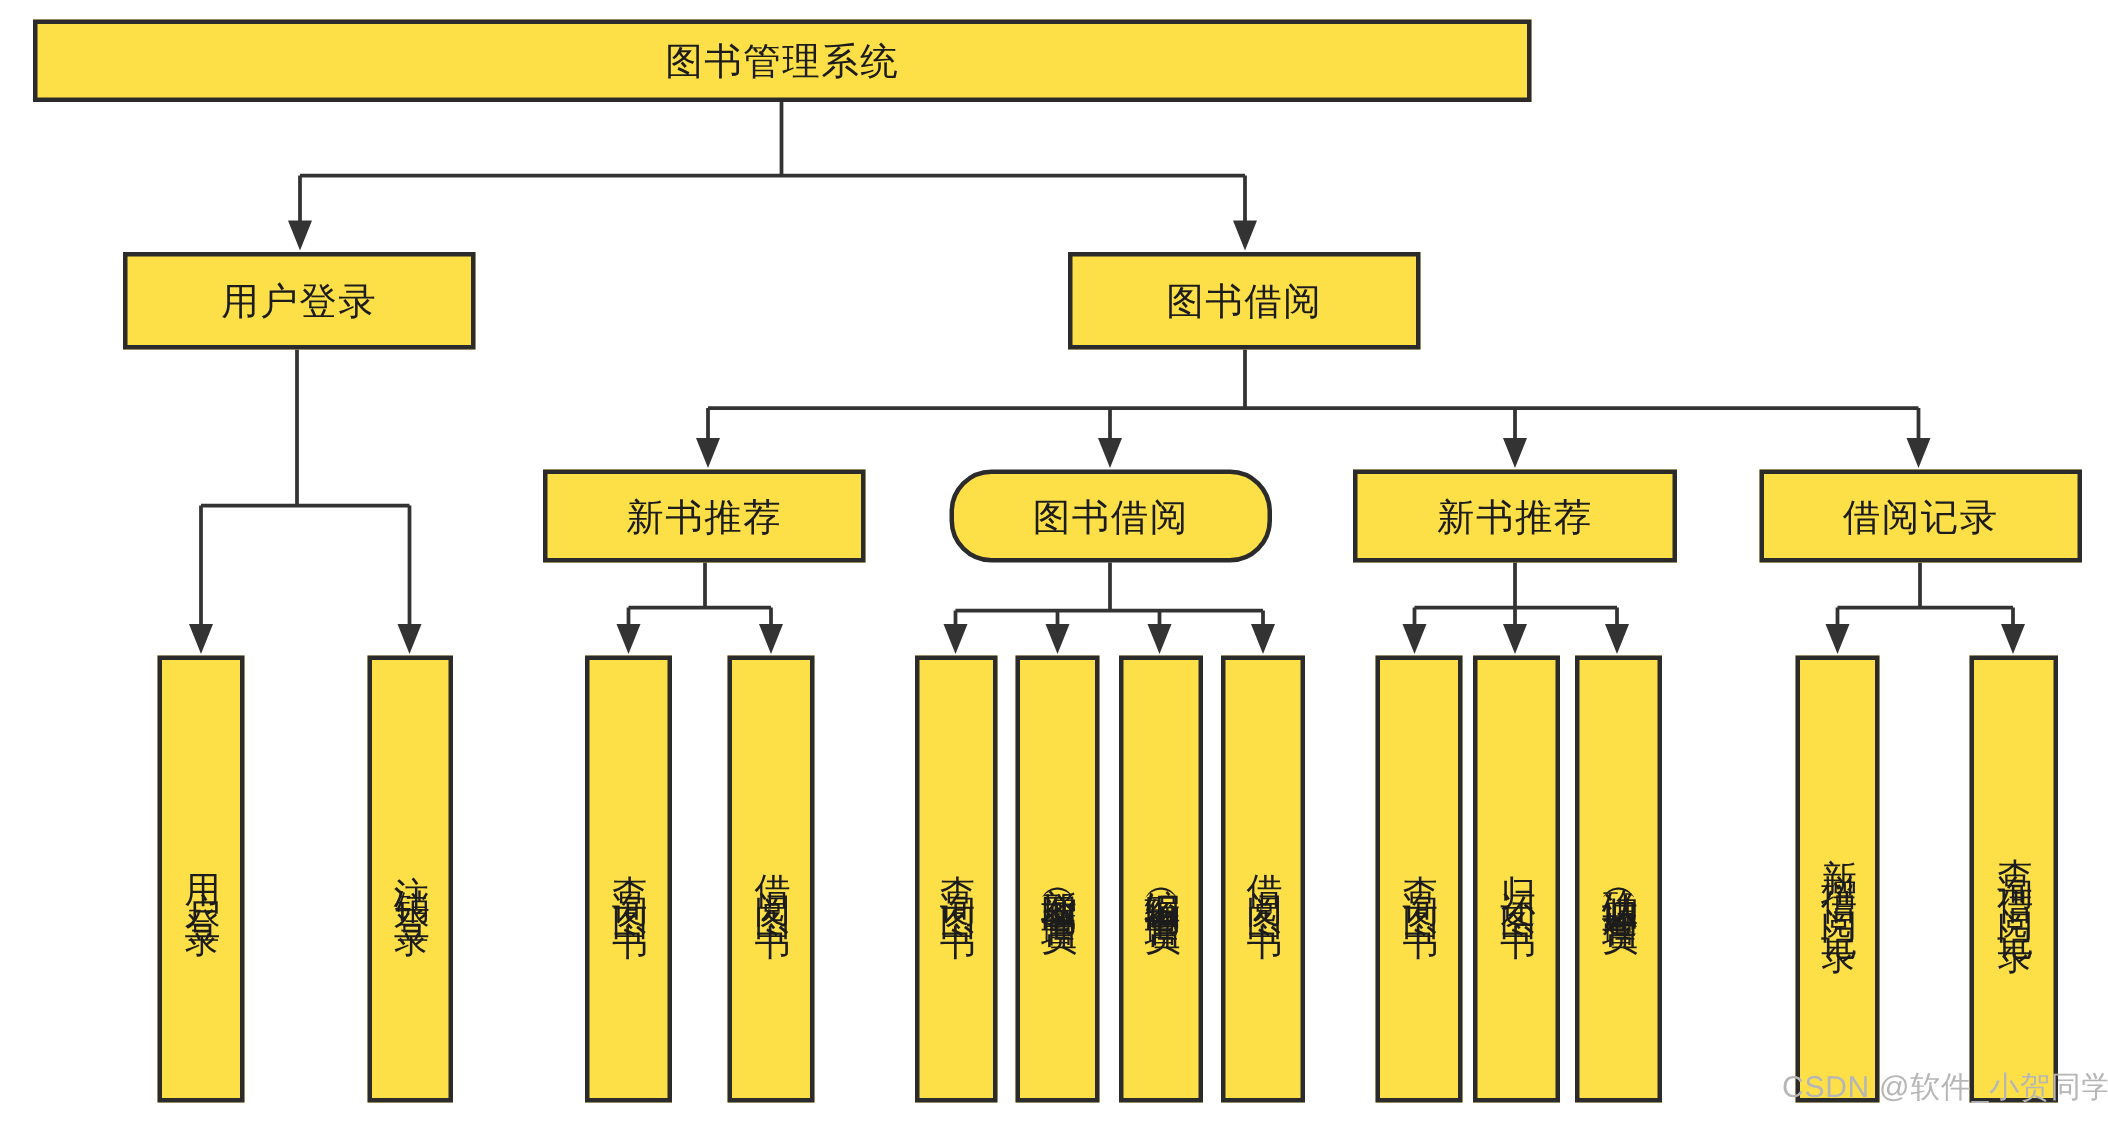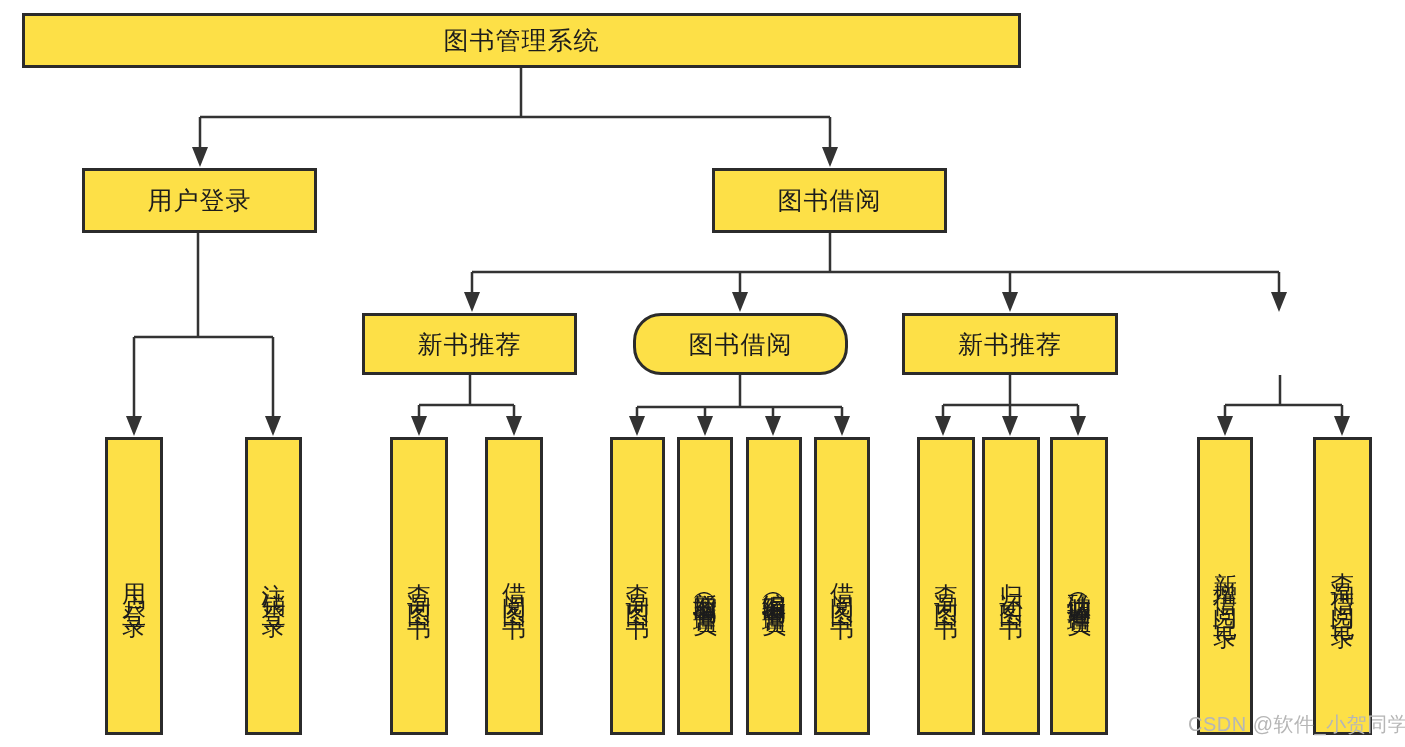--- a/index.html
+++ b/index.html
@@ -119,20 +119,21 @@
   </svg>
 
   <div class="node root">图书管理系统</div>
 
   <div class="node l2-a">用户登录</div>
   <div class="node l2-b">图书借阅</div>
 
   <div class="node l3-a">新书推荐</div>
   <div class="node l3-b">图书借阅</div>
   <div class="node l3-c">新书推荐</div>
+  <div class="node l3-d">借阅记录</div>
 
   <div class="node leaf lf-1">用户登录</div>
   <div class="node leaf lf-2">注销登录</div>
 
   <div class="node leaf lf-3">查询图书</div>
   <div class="node leaf lf-4">借阅图书</div>
 
   <div class="node leaf lf-5">查询图书</div>
   <div class="node leaf long lf-6">新增图书（管理员）</div>
   <div class="node leaf long lf-7">编辑图书（管理员）</div>

